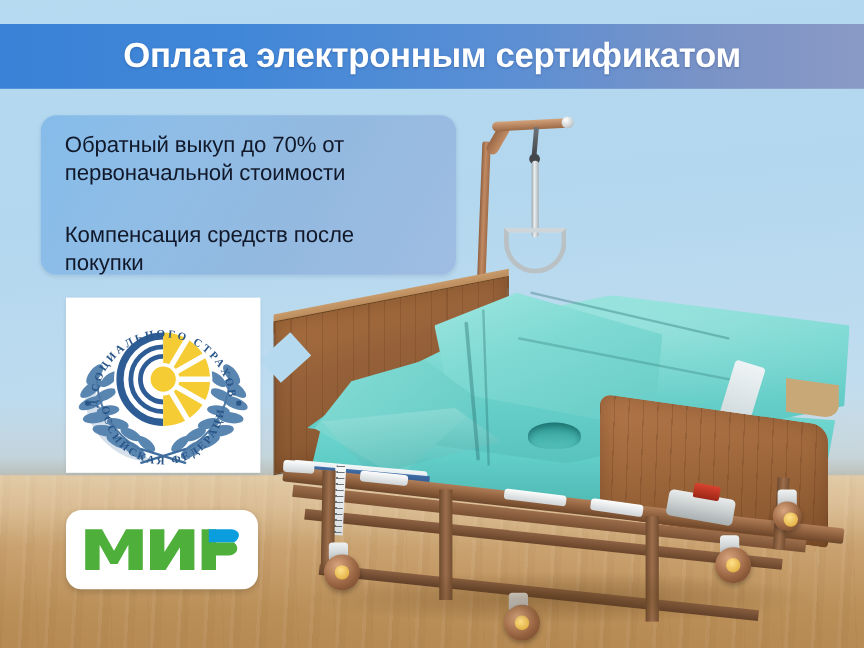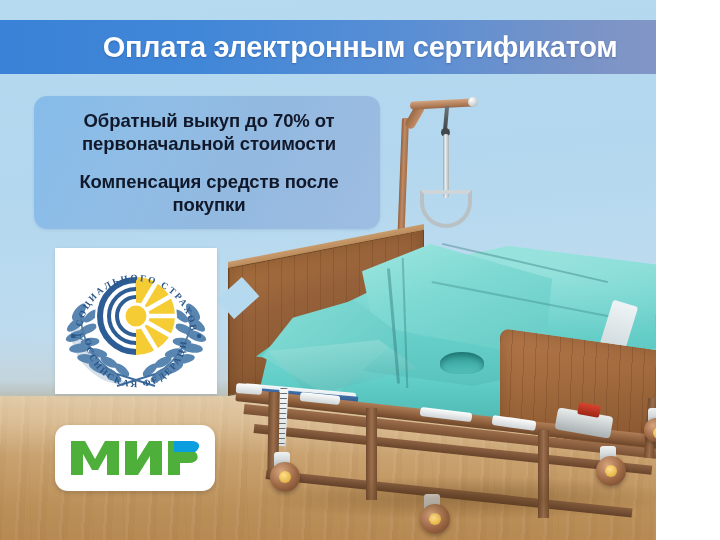--- a/index.html
+++ b/index.html
@@ -3,21 +3,21 @@
 <meta charset="utf-8">
 <style>
   * { margin:0; padding:0; box-sizing:border-box; }
   html, body {
     width:720px; height:540px;
     font-family:"Liberation Sans", sans-serif;
     overflow:hidden;
   }
   #stage {
     position:relative;
-    width:656px; height:540px;
+    width:720px; height:540px;
     background:#0c4a6e;
     overflow:hidden;
   }
 
   
   .wall {
     position:absolute; left:0; top:0; width:720px; height:402px;
     background:linear-gradient(175deg,#b6daf0 0%,#b2d7ee 40%,#c0dcef 80%,#cfdfe6 100%);
   }
   .wall-shade {
@@ -293,26 +293,25 @@
   .callout {
     position:absolute; left:34px; top:96px; width:346px; height:133px;
     border-radius:13px;
     background:linear-gradient(120deg,#86bcea 0%,#8fbde6 30%,#93b9e0 60%,#9fbde2 100%);
     padding:13px 16px 10px 20px;
     box-shadow:0 1px 3px rgba(40,70,120,.12);
   }
   .callout-line {
     color:#11182a;
     font-size:18.5px;
-    font-weight:bold;
+    font-weight:normal;
     line-height:1.26;
     letter-spacing:-0.1px;
-    text-align:center;
-  }
-  .callout-line.second { margin-top:14px; }
+  }
+  .callout-line.second { margin-top:28px; }
 
   
   .fss-card {
     position:absolute; left:55px; top:248px; width:162px; height:146px;
     background:#ffffff;
     box-shadow:0 1px 4px rgba(0,0,0,.10);
   }
   .fss-svg { position:absolute; left:4px; top:2px; }
 
   

